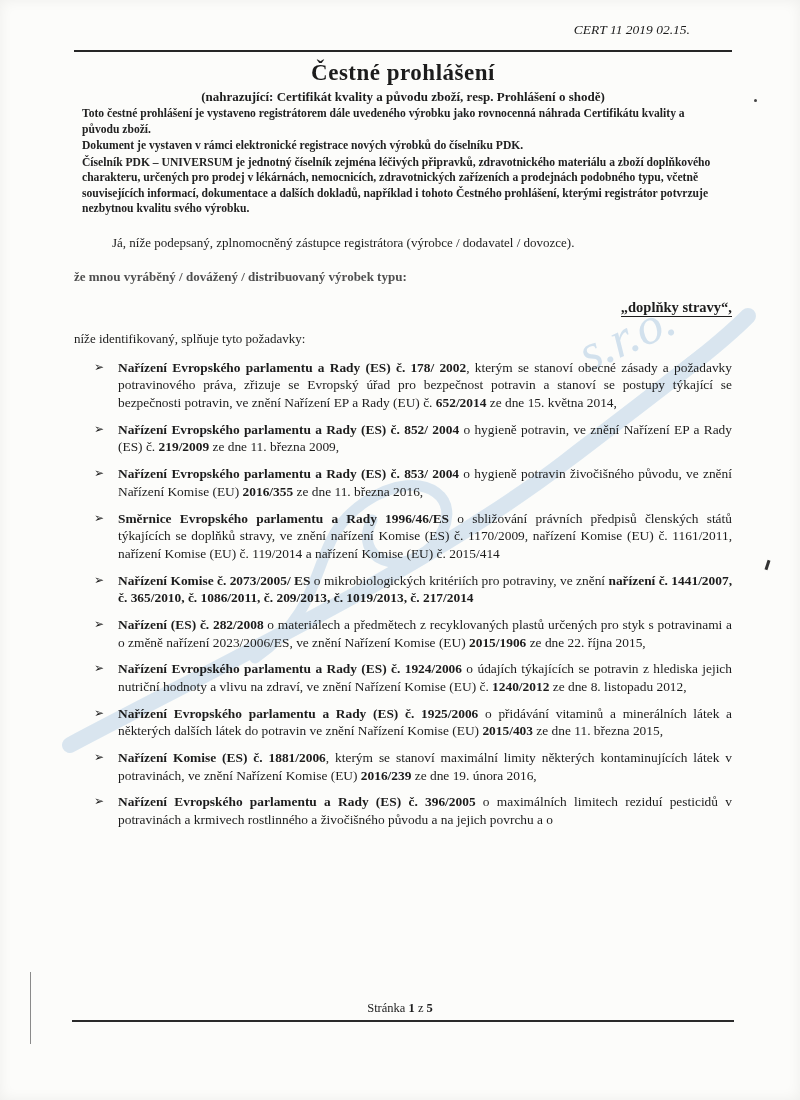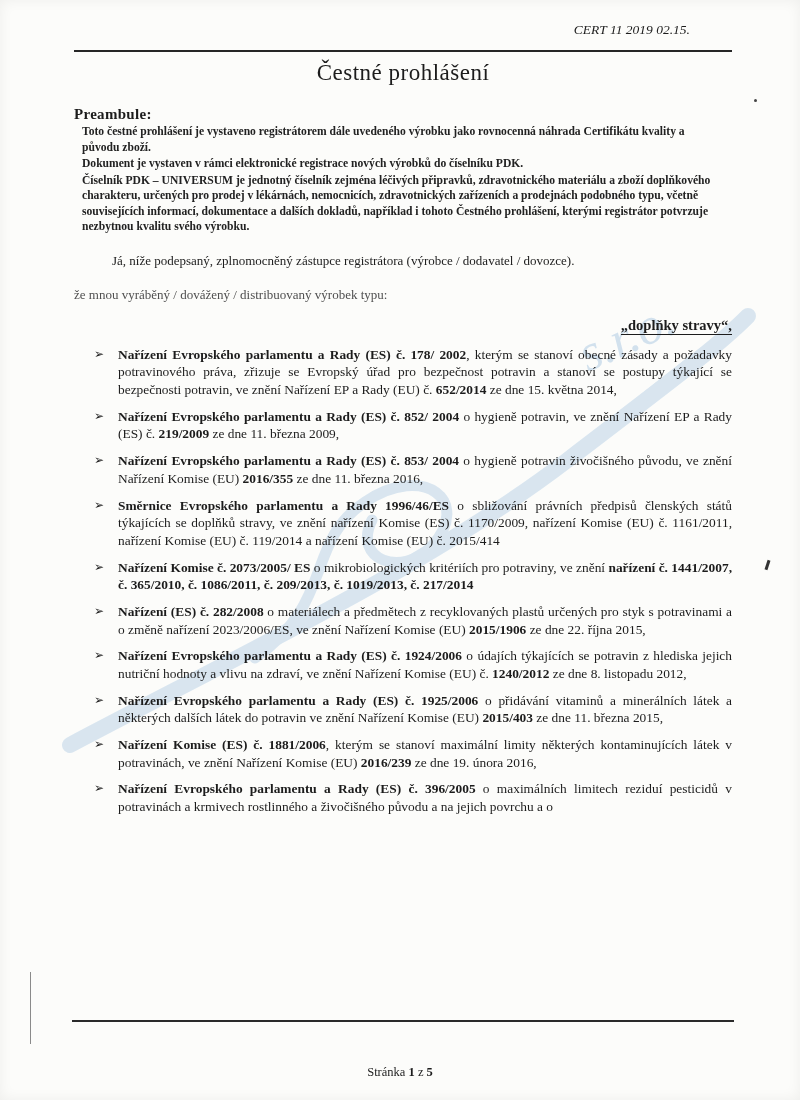--- a/index.html
+++ b/index.html
@@ -4,37 +4,37 @@
 <style>
   html,body{margin:0;padding:0;background:#e9e9e7;}
   .page{position:relative;width:800px;height:1100px;margin:0 auto;background:#fcfcfa;
         font-family:"Liberation Serif","DejaVu Serif",serif;color:#1c1c1c;
         overflow:hidden;box-sizing:border-box;padding:22px 68px 0 74px;
         box-shadow:inset 0 0 14px rgba(0,0,0,0.06);}
   .wm{position:absolute;top:0;left:0;z-index:0;pointer-events:none;}
   .content{position:relative;z-index:1;}
   .doc-code{text-align:right;font-size:13.5px;font-weight:normal;font-style:italic;margin-right:42px;}
   .rule{height:2px;background:#262626;margin-top:12px;}
-  .title{text-align:center;font-size:23px;font-weight:normal;margin-top:8px;letter-spacing:0.5px;}
+  .title{text-align:center;font-size:23px;font-weight:bold;margin-top:8px;letter-spacing:0.5px;}
   .subtitle{text-align:center;font-size:13px;font-weight:bold;margin-top:3px;}
   .preamble-h{font-size:15px;font-weight:bold;margin-top:20px;letter-spacing:0.3px;}
   .preamble p{font-size:11.6px;font-weight:bold;line-height:1.34;margin:1px 8px;color:#222;}
   .declarant{font-size:13px;margin-top:18px;text-indent:38px;}
   .declare{text-align:center;font-size:14px;font-weight:bold;margin-top:18px;letter-spacing:1px;}
-  .product-line{font-size:13px;color:#4f4f4f;margin-top:18px;}
+  .product-line{font-size:13px;color:#4f4f4f;margin-top:18px;font-weight:bold;}
   .product-type{text-align:right;margin-top:13px;}
   .product-type span{font-size:14.5px;font-weight:bold;border-bottom:1.5px solid #1c1c1c;padding-bottom:1px;}
   .intro{font-size:13px;margin-top:15px;}
   ul.reqs{list-style:none;margin:12px 0 0 0;padding:0 0 0 20px;}
   ul.reqs li{display:flex;margin-bottom:9px;font-size:13.4px;line-height:1.32;}
   .bullet{width:24px;flex:0 0 24px;font-size:12px;padding-top:1px;color:#1c1c1c;}
   .req-text{flex:1;text-align:justify;}
   .req-text .b{font-weight:bold;}
   .bottom-rule{position:absolute;left:72px;right:66px;top:1020px;height:2px;background:#2a2a2a;z-index:1;}
-  .page-footer{position:absolute;top:1065px;left:0;width:100%;text-align:center;font-size:12.5px;z-index:1;}
+  .page-footer{position:absolute;top:1001px;left:0;width:100%;text-align:center;font-size:12.5px;z-index:1;}
   .page-footer .b{font-weight:bold;}
   .artifact{position:absolute;z-index:2;}
   .a1{left:766px;top:560px;width:3px;height:10px;transform:rotate(18deg);background:#333;}
   .a2{left:754px;top:99px;width:3px;height:3px;border-radius:50%;background:#444;}
   .a3{left:30px;top:972px;width:1px;height:72px;background:#8a8a8a;}
 </style>
 </head>
 <body>
 
 <div class="page">
@@ -46,33 +46,34 @@
       <path d="M600 432 C 640 402, 662 382, 702 352" stroke-width="9"></path>
     </g>
     <text x="588" y="372" transform="rotate(-24 588 372)" font-size="52" fill="#b7d0e6" opacity="0.6" font-style="italic">s.r.o.</text>
   </svg>
 
   <div class="content">
     <div class="doc-code">CERT 11 2019 02.15.</div>
     <div class="rule"></div>
 
     <div class="title">Čestné prohlášení</div>
+    <div class="subtitle">(nahrazující: Certifikát kvality a původu zboží, resp. Prohlášení o shodě)</div>
 
-    <div class="preamble-h">Preambule:</div>
     <div class="preamble">
       <p>Toto čestné prohlášení je vystaveno registrátorem dále uvedeného výrobku jako rovnocenná náhrada Certifikátu kvality a původu zboží.</p>
       <p>Dokument je vystaven v rámci elektronické registrace nových výrobků do číselníku PDK.</p>
       <p>Číselník PDK – UNIVERSUM je jednotný číselník zejména léčivých připravků, zdravotnického materiálu a zboží doplňkového charakteru, určených pro prodej v lékárnách, nemocnicích, zdravotnických zařízeních a prodejnách podobného typu, včetně souvisejících informací, dokumentace a dalších dokladů, například i tohoto Čestného prohlášení, kterými registrátor potvrzuje nezbytnou kvalitu svého výrobku.</p>
     </div>
 
     <div class="declarant">Já, níže podepsaný, zplnomocněný zástupce registrátora (výrobce / dodavatel / dovozce).</div>
     <div class="product-line">že mnou vyráběný / dovážený / distribuovaný výrobek typu:</div>
     <div class="product-type">
       <span>„doplňky stravy“,</span>
     </div>
+    <div class="intro">níže identifikovaný, splňuje tyto požadavky:</div>
 
     <ul class="reqs">
         <li>
           <span class="bullet">➢</span>
           <span class="req-text"><span class="b">Nařízení Evropského parlamentu a Rady (ES) č. 178/ 2002</span><span>, kterým se stanoví obecné zásady a požadavky potravinového práva, zřizuje se Evropský úřad pro bezpečnost potravin a stanoví se postupy týkající se bezpečnosti potravin, ve znění Nařízení EP a Rady (EU) č. </span><span class="b">652/2014</span><span> ze dne 15. května 2014,</span></span>
         </li>
         <li>
           <span class="bullet">➢</span>
           <span class="req-text"><span class="b">Nařízení Evropského parlamentu a Rady (ES) č. 852/ 2004</span><span> o hygieně potravin, ve znění Nařízení EP a Rady (ES) č. </span><span class="b">219/2009</span><span> ze dne 11. března 2009,</span></span>
         </li>

